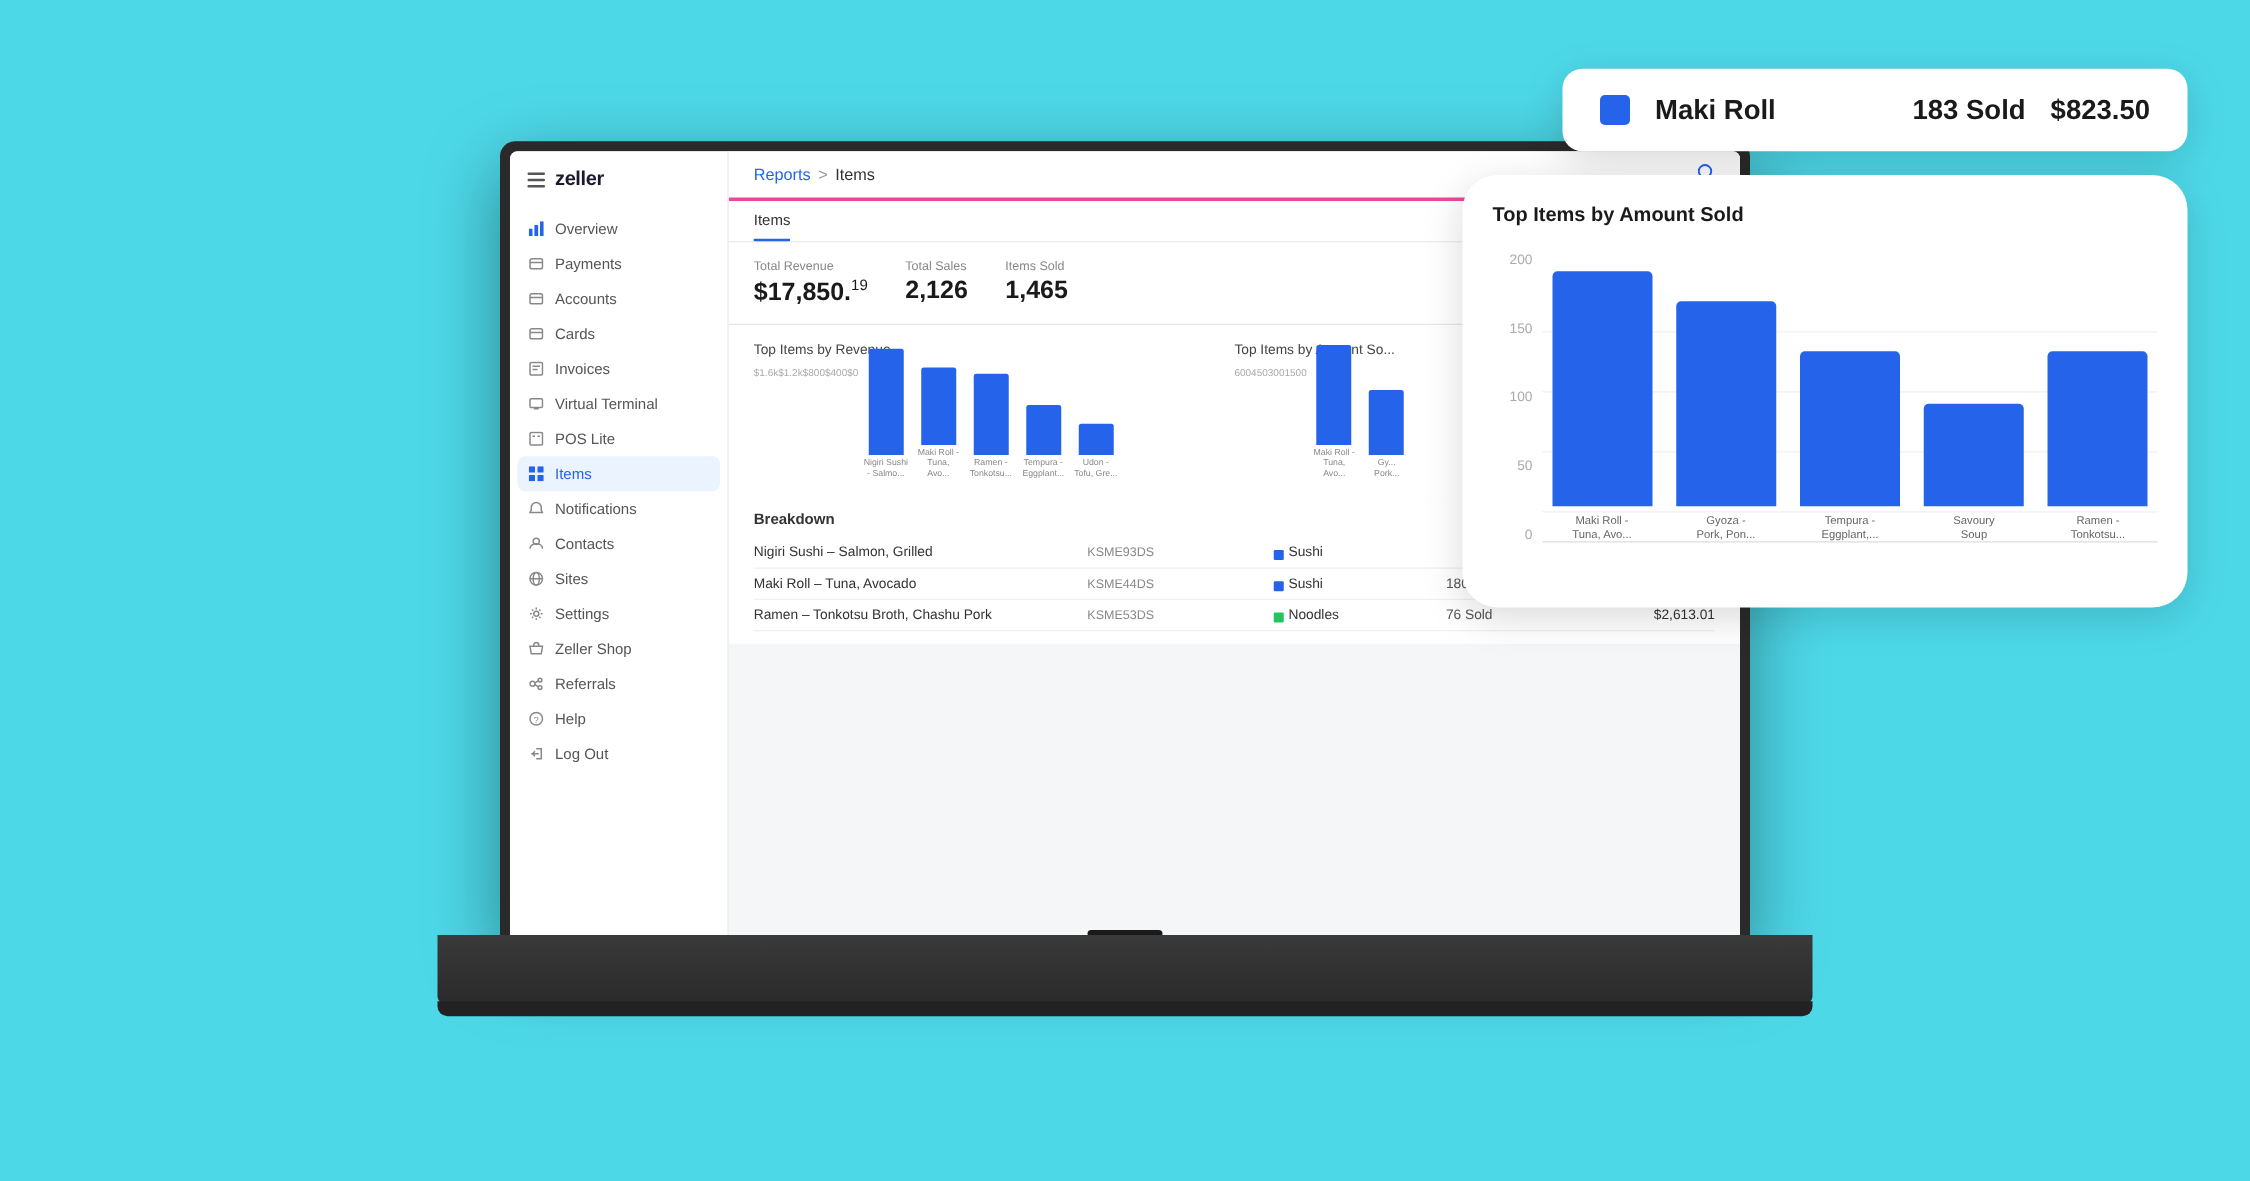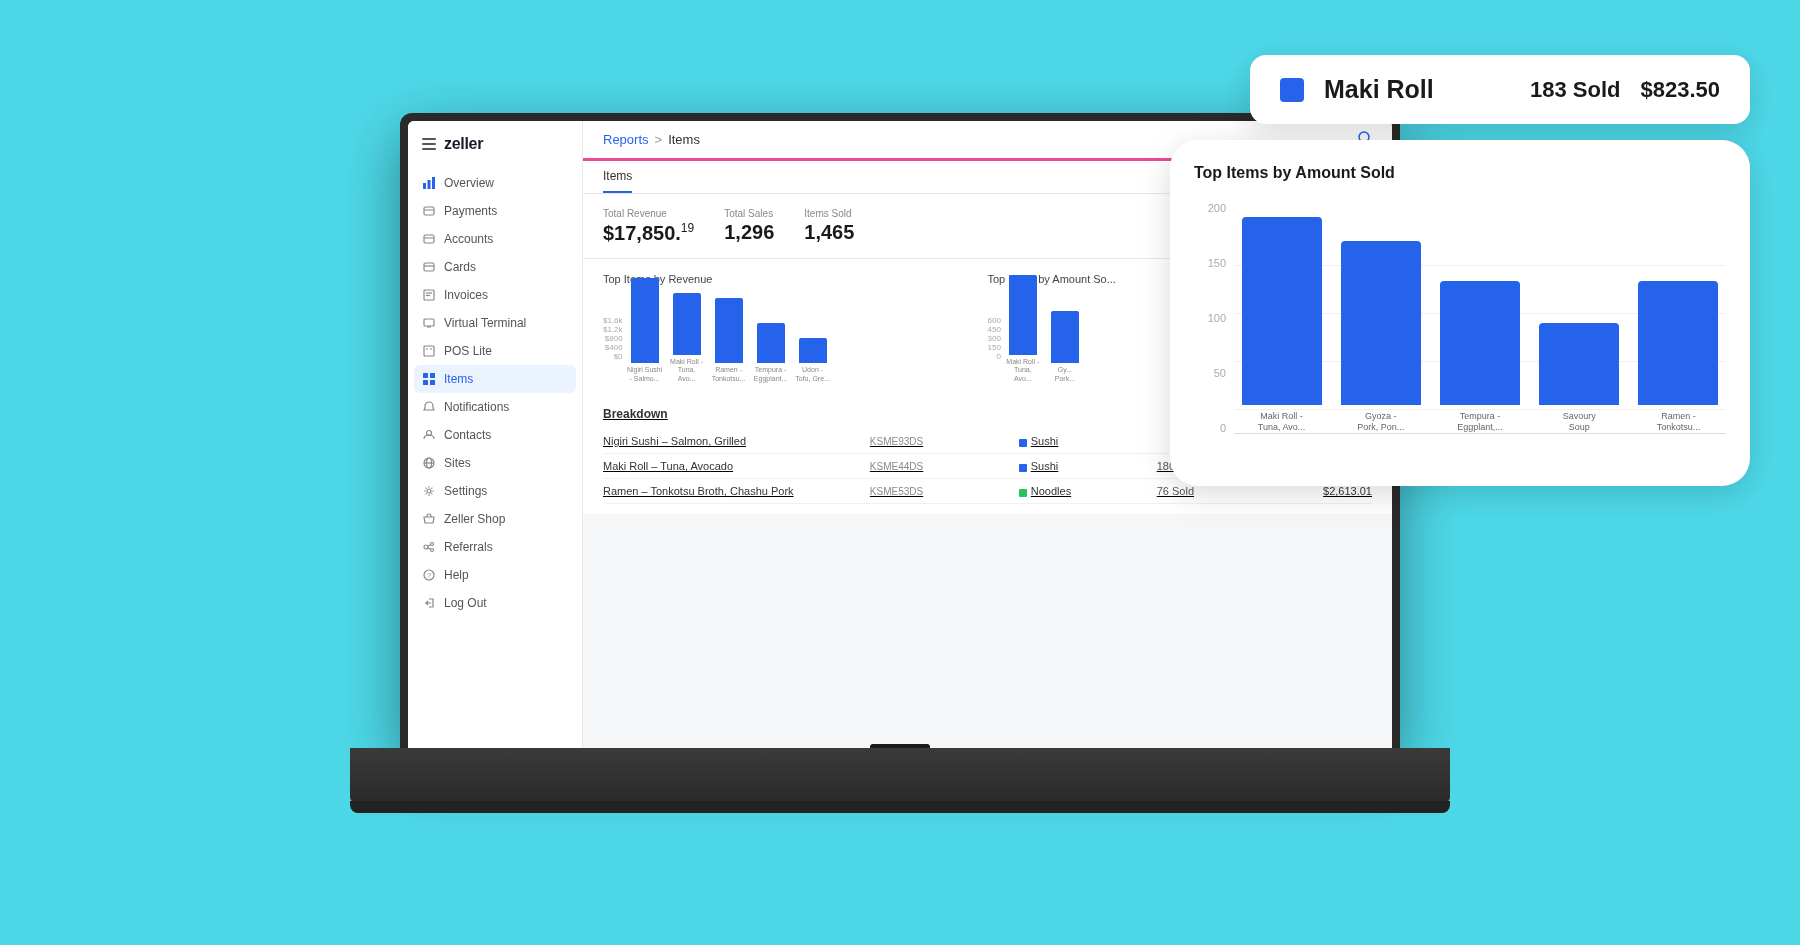--- a/index.html
+++ b/index.html
@@ -275,33 +275,31 @@
     .bar-label {
       font-size: 7px;
       color: #888;
       text-align: center;
       max-width: 36px;
       line-height: 1.2;
     }
 
     .y-axis {
       display: flex;
-      flex-direction: column;
-      justify-content: center;
+      justify-content: space-between;
       font-size: 8px;
       color: #aaa;
       margin-right: 4px;
       height: 90px;
       text-align: right;
     }
 
     .breakdown-section {
       padding: 10px 20px;
       background: #fff;
-      text-decoration: underline;
     }
 
     .breakdown-title {
       font-size: 12px;
       font-weight: 600;
       color: #333;
       margin-bottom: 8px;
     }
 
     .breakdown-table {
@@ -372,21 +370,21 @@
 
     .tooltip-color-box {
       width: 24px;
       height: 24px;
       background: #2563EB;
       border-radius: 4px;
       flex-shrink: 0;
     }
 
     .tooltip-name {
-      font-size: 25px;
+      font-size: 22px;
       font-weight: 600;
       color: #1a1a1a;
       flex: 1;
     }
 
     .tooltip-sold {
       font-size: 22px;
       font-weight: 600;
       color: #1a1a1a;
     }
@@ -642,21 +640,21 @@
 
         <div class="metrics-row">
           <div class="metric-item">
             <span class="metric-label">Total Revenue</span>
             <span class="metric-value">
               <span>$17,850.</span><sup>19</sup>
             </span>
           </div>
           <div class="metric-item">
             <span class="metric-label">Total Sales</span>
-            <span class="metric-value">1,296</span>
+            <span class="metric-value">2,126</span>
           </div>
           <div class="metric-item">
             <span class="metric-label">Items Sold</span>
             <span class="metric-value">1,465</span>
           </div>
         </div>
 
         <div class="charts-row">
 
           <div class="chart-section">

